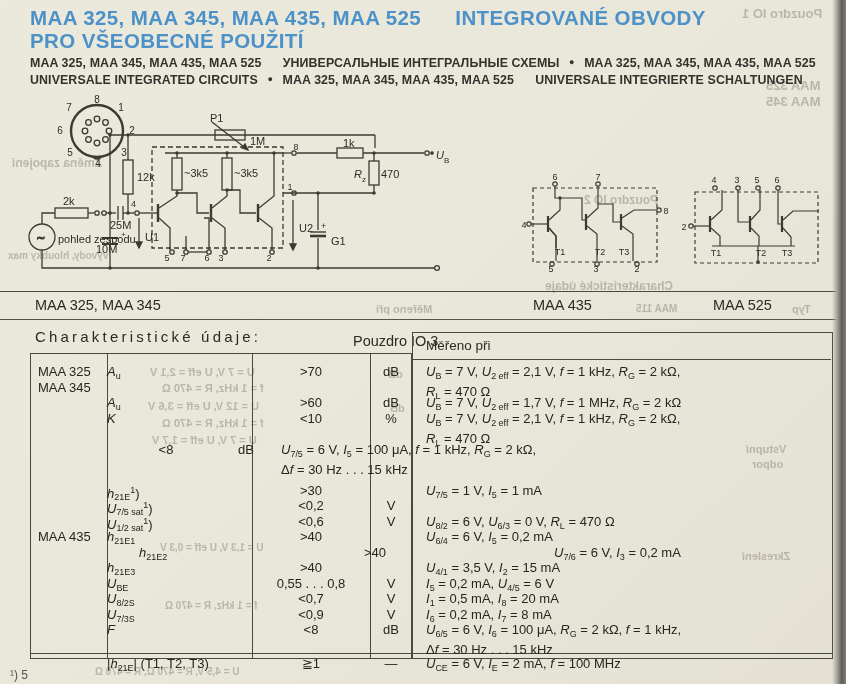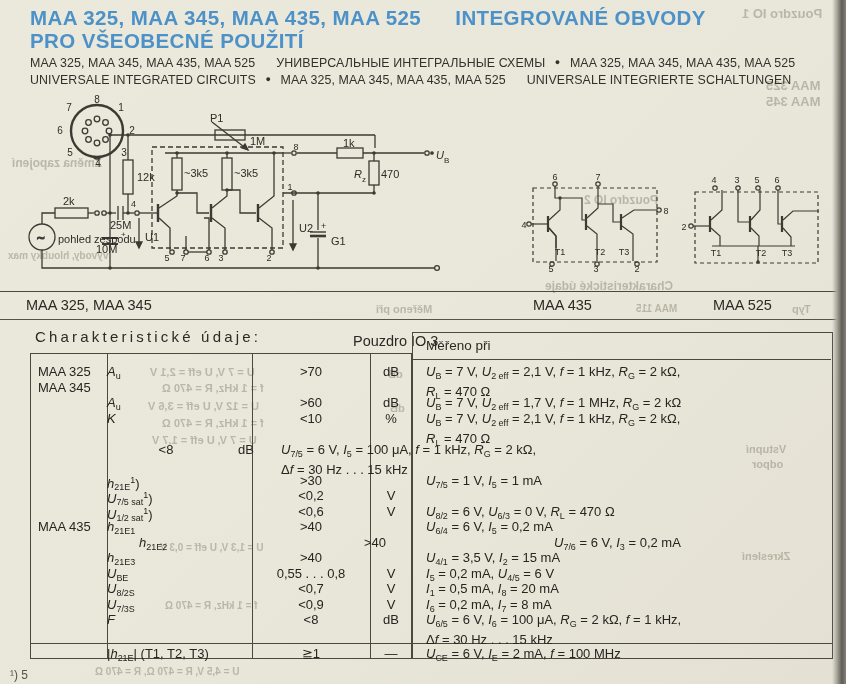--- a/index.html
+++ b/index.html
@@ -1,21 +1,21 @@
 <!DOCTYPE html>
 <html><head>
 <meta charset="utf-8">
 <style>
   html,body{margin:0;padding:0;background:#b9b6aa;}
   .page{position:relative;width:846px;height:684px;overflow:hidden;
         background:linear-gradient(135deg,#ebe8dc 0%,#e9e6da 55%,#e4e1d4 100%);
         font-family:"Liberation Sans",sans-serif;color:#272520;}
   .abs{position:absolute;}
   .title{color:#4c92c8;font-weight:bold;font-size:20.5px;letter-spacing:.4px;white-space:nowrap;}
-  .subline{font-size:12.4px;font-weight:normal;color:#33312c;white-space:nowrap;letter-spacing:.1px;}
+  .subline{font-size:12.4px;font-weight:bold;color:#33312c;white-space:nowrap;letter-spacing:.1px;}
   .bullet{font-size:9px;vertical-align:2px;padding:0 6px;}
   .band{border-top:1.6px solid #4a483f;border-bottom:1.4px solid #55534a;}
   .band span{position:absolute;top:5px;font-size:14.5px;color:#2c2a24;white-space:nowrap;}
   .heading{font-size:15px;letter-spacing:3.2px;color:#2c2a24;white-space:nowrap;}
   .box{border:1.5px solid #4a483f;}
   .vline{border-left:1.3px solid #4a483f;width:0;}
   .hline{border-top:1.3px solid #4a483f;height:0;}
   .t-row{display:flex;align-items:flex-start;font-size:13px;line-height:15.5px;}
   .t-row .c{flex:none;overflow:visible;}
   .c.type{width:77px;padding-left:8px;box-sizing:border-box;}
@@ -286,21 +286,21 @@
         <text x="757" y="183" font-size="9" text-anchor="middle">5</text>
         <text x="777" y="183" font-size="9" text-anchor="middle">6</text>
         <text x="684" y="230" font-size="9" text-anchor="middle">2</text>
         <text x="716" y="256" font-size="9" text-anchor="middle">T1</text>
         <text x="761" y="256" font-size="9" text-anchor="middle">T2</text>
         <text x="787" y="256" font-size="9" text-anchor="middle">T3</text>
       </g>
   </svg>
 
   <div class="abs band" style="left:0;top:291px;width:846px;height:27px;">
-    <span style="left:26px;text-align:right;">MAA 325, MAA 345</span>
+    <span style="left:35px;text-align:right;">MAA 325, MAA 345</span>
     <span style="left:353px;margin-top:36px;">Pouzdro IO 3</span>
     <span style="left:533px;">MAA 435</span>
     <span style="left:713px;">MAA 525</span>
   </div>
 
   <div class="abs heading" style="left:35px;top:328px;">Charakteristické údaje:</div>
 
   <div class="abs box" style="left:30px;top:353px;width:380px;height:304px;"></div>
   <div class="abs box" style="left:412px;top:332px;width:419px;height:325px;"></div>
   <div class="abs vline" style="left:107px;top:353px;height:305px;"></div>
@@ -344,21 +344,21 @@
       </div>
       <div class="t-row" style="height: 31px;">
         <div class="c type"></div>
         <div class="c val">&lt;8</div>
         <div class="c unit">dB</div>
         <div class="c cond">
           <div><i>U</i><sub>7/5</sub> = 6 V, <i>I</i><sub>5</sub> = 100 μA, <i>f</i> = 1 kHz, <i>R</i><sub>G</sub> = 2 kΩ,</div>
           <div>Δ<i>f</i> = 30 Hz . . . 15 kHz</div>
         </div>
       </div>
-      <div class="t-row" style="height: 15.5px;">
+      <div class="t-row" style="height: 15.5px; margin-top: 10px;">
         <div class="c type"></div>
         <div class="c param"><i>h</i><sub>21E</sub><sup>1</sup>)</div>
         <div class="c val">&gt;30</div>
         <div class="c unit"></div>
         <div class="c cond">
           <div><i>U</i><sub>7/5</sub> = 1 V, <i>I</i><sub>5</sub> = 1 mA</div>
         </div>
       </div>
       <div class="t-row" style="height: 15.5px;">
         <div class="c type"></div>

